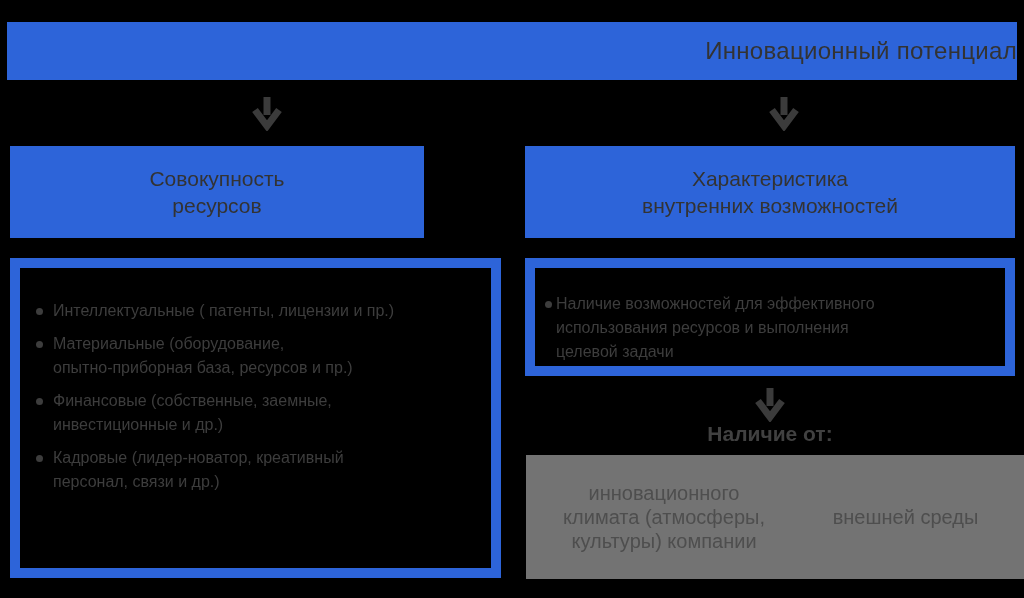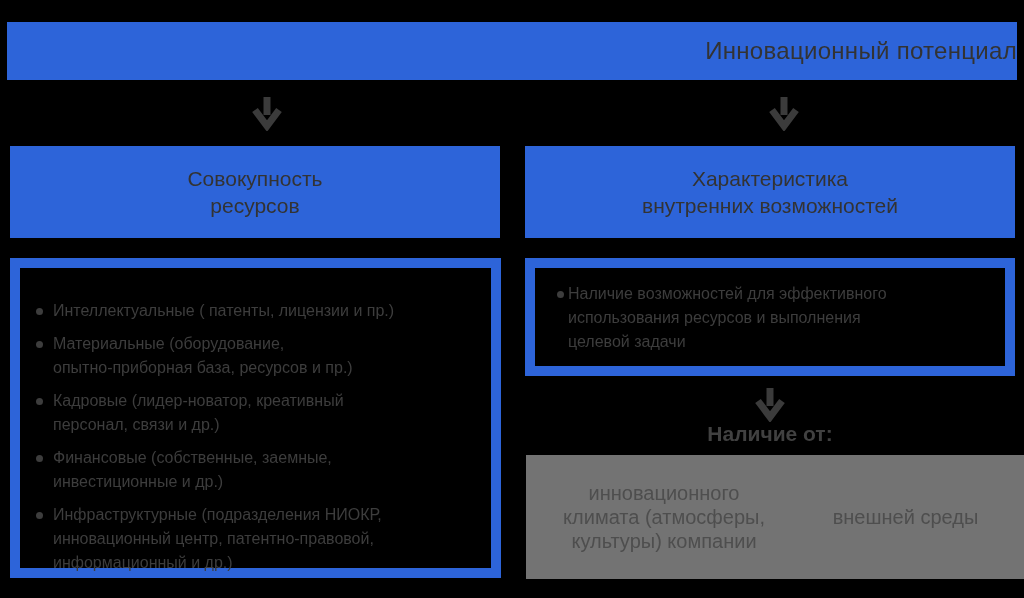--- a/index.html
+++ b/index.html
@@ -16,39 +16,39 @@
     font-size:24px; color:var(--dark_text,#333); letter-spacing:.3px;
   }
   .header-box {
     position:absolute; top:146px; height:92px;
     background:var(--blue,#2d64d9);
     display:flex; align-items:center; justify-content:center;
     text-align:center; font-size:21px; line-height:1.3;
     color:var(--dark_text,#333);
   }
   .header-box span { white-space:pre-line; }
-  .header-left  { left:10px;  width:490px; }
+  .header-left  { left:10px;  width:414px; }
   .header-right { left:525px; width:490px; }
 
   .content-box {
     position:absolute; background:#000;
     border:10px solid var(--blue,#2d64d9); box-sizing:border-box;
     color:var(--body_text,#3d3d3d);
   }
   .content-left  { left:10px;  top:258px; width:491px; height:320px; }
   .content-right { left:525px; top:258px; width:490px; height:118px; }
 
   ul.bullets { list-style:none; margin:0; padding:31px 40px 0 16px; }
   .bullets li { display:flex; gap:10px; font-size:16px; line-height:1.5; margin-bottom:9px; }
   .bullets li span.txt { white-space:pre-line; }
   .dot {
     flex:0 0 auto; width:7px; height:7px; border-radius:50%;
     background:var(--body_text,#3d3d3d); margin-top:9px;
   }
-  .content-right ul.bullets { padding:14px 60px 0 10px;margin-left:12px; }
+  .content-right ul.bullets { padding:24px 60px 0 10px; }
   .content-right .bullets li { gap:4px; }
 
   .arrow { position:absolute; }
   .arrow path {
     stroke:var(--arrow,#3b3b3b); stroke-width:7; fill:none; stroke-linejoin:miter;
   }
   .arrow-left-top  { left:250px; top:95px; }
   .arrow-right-top { left:767px; top:95px; }
   .arrow-depends   { left:753px; top:386px; }
 
@@ -98,33 +98,27 @@
         <span class="dot"></span>
         <span class="txt">Интеллектуальные ( патенты, лицензии и пр.)</span>
       </li>
       <li>
         <span class="dot"></span>
         <span class="txt">Материальные (оборудование,
 опытно-приборная база, ресурсов и пр.)</span>
       </li>
       <li>
         <span class="dot"></span>
-        <span class="txt">Кадровые (лидер-новатор, креативный
-персонал, связи и др.)</span>
-      </li>
-      <li>
-        <span class="dot"></span>
         <span class="txt">Финансовые (собственные, заемные,
 инвестиционные и др.)</span>
       </li>
       <li>
         <span class="dot"></span>
-        <span class="txt">Инфраструктурные (подразделения НИОКР,
-инновационный центр, патентно-правовой,
-информационный и др.)</span>
+        <span class="txt">Кадровые (лидер-новатор, креативный
+персонал, связи и др.)</span>
       </li>
     </ul>
   </div>
 
   <div class="content-box content-right">
     <ul class="bullets">
       <li>
         <span class="dot"></span>
         <span class="txt">Наличие возможностей для эффективного
 использования ресурсов и выполнения

